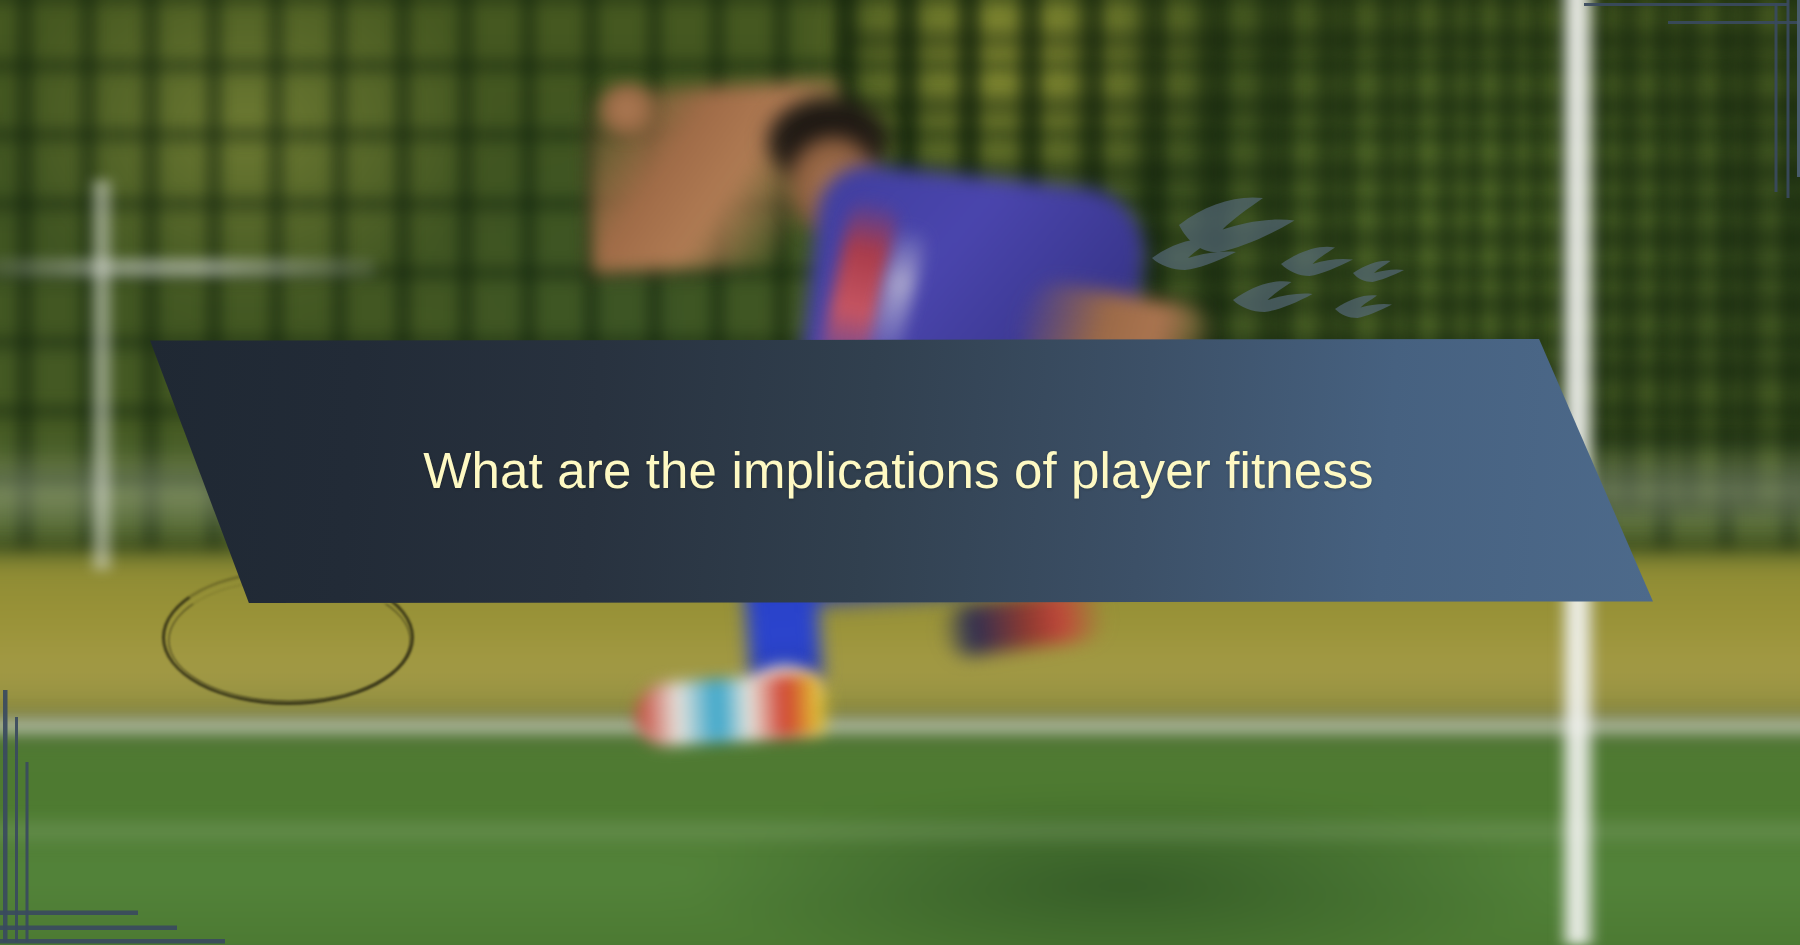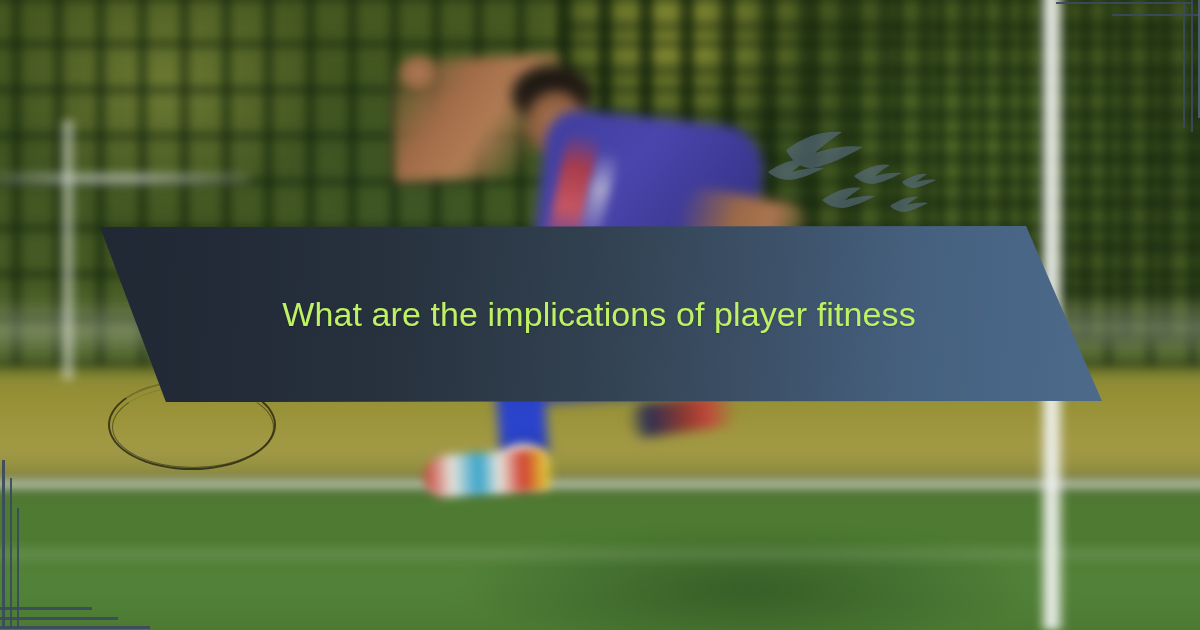--- a/index.html
+++ b/index.html
@@ -280,21 +280,21 @@
     position: absolute;
     left: 96px;
     top: 226px;
     width: 1006px;
     height: 176px;
     display: flex;
     flex-direction: column;
     align-items: center;
     justify-content: center;
     gap: 16px;
-    color: #bef264;
+    color: #fef9c3;
     font-size: 34px;
     font-weight: 400;
     line-height: 1.18;
     letter-spacing: 0.1px;
     text-shadow: 0 1px 2px rgba(0,0,0,0.22);
     padding: 0 40px;
     box-sizing: border-box;
   }
   .banner-line { display: block; }
 </style>

